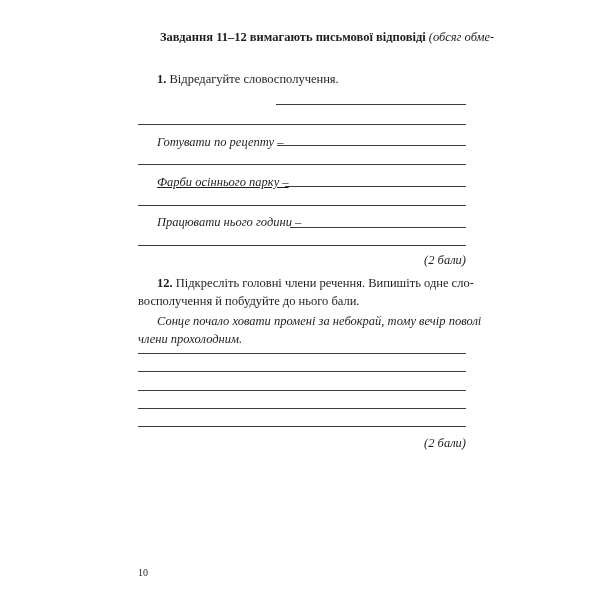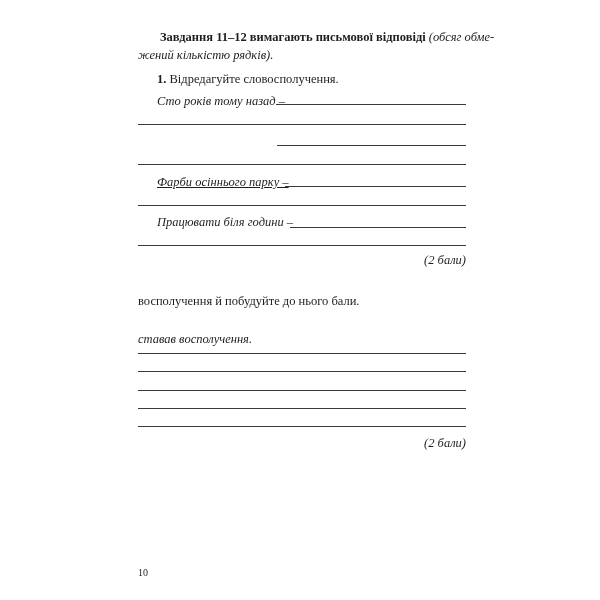--- a/index.html
+++ b/index.html
@@ -14,47 +14,51 @@
 </style>
 </head>
 <body>
 
 <div class="page">
 
   <div class="abs txt" style="left:160px; top:22px;">
     <span class="b">Завдання 11–12 вимагають письмової відповіді</span>
     <span class="i">(обсяг обме-</span>
   </div>
-  <div class="abs txt i" style="left:138px; top:40px;">жений кількістю рядків).</div>
 
   <div class="abs txt" style="left:157px; top:64px;">
     <span class="b">1.</span>
     <span>Відредагуйте словосполучення.</span>
   </div>
 
-  <div class="abs txt i" style="left:157px; top:86px;">Сто років тому назад –</div>
   <div class="rule" style="left:276px; width:190px; top:96px;"></div>
   <div class="rule" style="left:138px; width:328px; top:116px;"></div>
 
+  <div class="abs txt i" style="left:157px; top:127px;">Готувати по рецепту –</div>
   <div class="rule" style="left:277px; width:189px; top:137px;"></div>
   <div class="rule" style="left:138px; width:328px; top:156px;"></div>
 
   <div class="abs txt i" style="left:157px; top:167px;text-decoration:underline;">Фарби осіннього парку –</div>
   <div class="rule" style="left:285px; width:181px; top:178px;"></div>
   <div class="rule" style="left:138px; width:328px; top:197px;"></div>
 
-  <div class="abs txt i" style="left:157px; top:207px;">Працювати біля години –</div>
+  <div class="abs txt i" style="left:157px; top:207px;">Працювати нього години –</div>
   <div class="rule" style="left:290px; width:176px; top:219px;"></div>
   <div class="rule" style="left:138px; width:328px; top:237px;"></div>
 
   <div class="abs txt i" style="right:134px; top:245px;">(2 бали)</div>
 
+  <div class="abs txt" style="left:157px; top:268px;">
+    <span class="b">12.</span>
+    <span>Підкресліть головні члени речення. Випишіть одне сло-</span>
+  </div>
   <div class="abs txt" style="left:138px; top:286px;">восполучення й побудуйте до нього бали.</div>
 
-  <div class="abs txt i" style="left:138px; top:324px;">ставав восполучення.</div>
+  <div class="abs txt i" style="left:157px; top:306px;">Сонце почало ховати промені за небокрай, тому вечір поволі</div>
+  <div class="abs txt i" style="left:138px; top:324px;">члени прохолодним.</div>
 
   <div class="rule" style="left:138px; width:328px; top:345px;"></div>
   <div class="rule" style="left:138px; width:328px; top:363px;"></div>
   <div class="rule" style="left:138px; width:328px; top:382px;"></div>
   <div class="rule" style="left:138px; width:328px; top:400px;"></div>
   <div class="rule" style="left:138px; width:328px; top:418px;"></div>
 
   <div class="abs txt i" style="right:134px; top:428px;">(2 бали)</div>
 
   <div class="abs" style="left:138px; top:559px; font-family:'Liberation Serif',serif; font-size:10px;">10</div>

